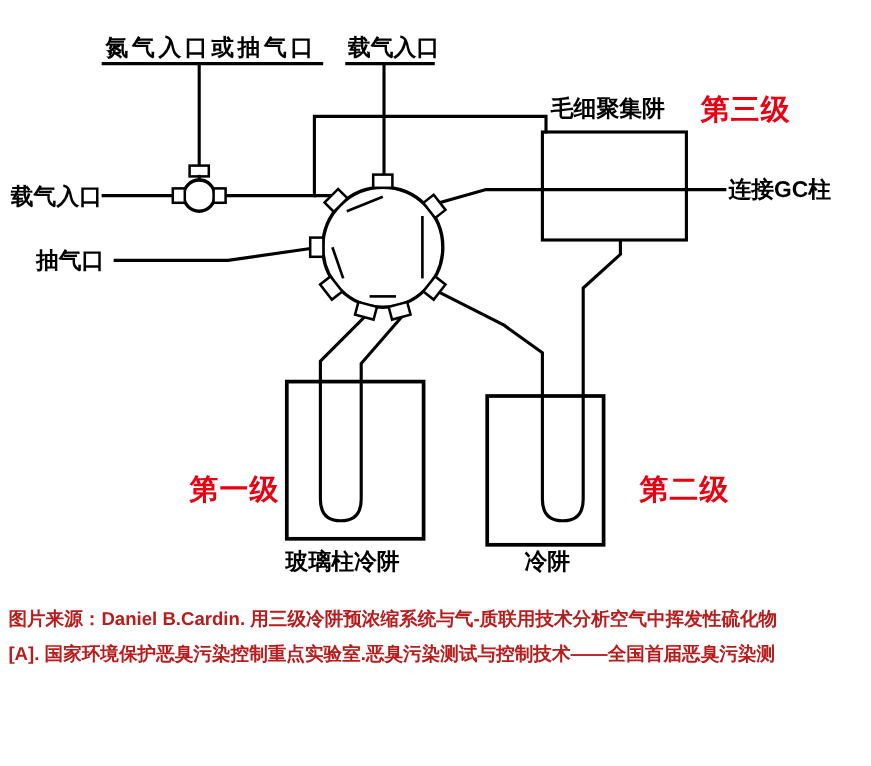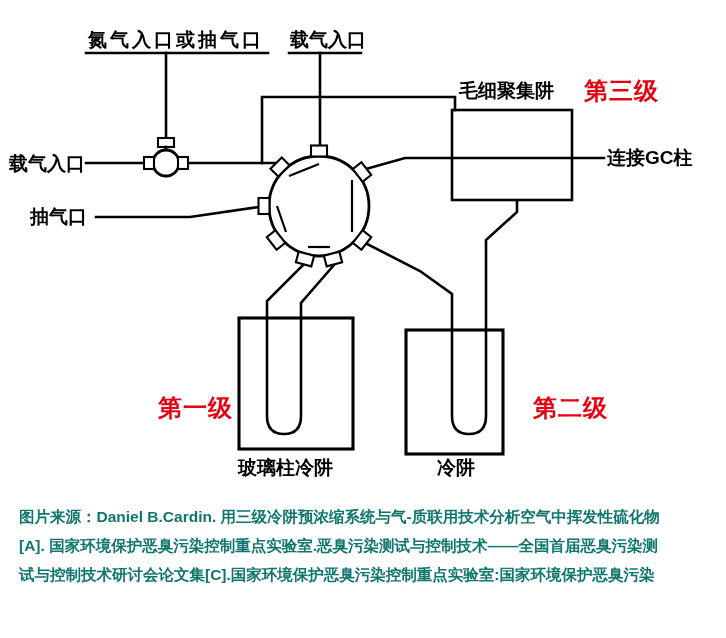--- a/index.html
+++ b/index.html
@@ -12,22 +12,22 @@
   .box{stroke:#000;stroke-width:3.1;fill:none;}
   .thinbox{stroke:#000;stroke-width:2.6;fill:none;}
   .port{stroke:#000;stroke-width:2.1;fill:#ffffff;}
   .rotor{stroke:#000;stroke-width:2.2;fill:none;}
   .valvebody{stroke:#000;stroke-width:2.8;fill:#ffffff;}
   text{font-family:"Liberation Sans","DejaVu Sans",sans-serif;font-weight:700;fill:#000;}
   .lbl{font-size:19px;}
   .lbl-sp{letter-spacing:3px;}
   .stage{font-size:24px;fill:#e60012;letter-spacing:1px;}
   .caption{
-    position:absolute;left:12px;top:499px;width:700px;padding:4px 7px 0 7px;
-    box-sizing:border-box;color:#0f766e;font-weight:700;font-size:15.5px;line-height:28.8px;
+    position:absolute;left:0;top:499px;width:700px;padding:4px 7px 0 7px;
+    box-sizing:border-box;color:#b91c1c;font-weight:700;font-size:15.5px;line-height:28.8px;
   }
 </style>
 </head>
 <body>
 
 <div class="page">
 
   <svg width="726" height="497" viewBox="0 0 726 497">
 
     <path class="tube" d="M86,53 H268"></path>
@@ -78,16 +78,15 @@
     <text class="lbl" x="607" y="164">连接GC柱</text>
     <text class="stage" x="158" y="416">第一级</text>
     <text class="stage" x="533" y="416">第二级</text>
     <text class="lbl" x="238" y="474">玻璃柱冷阱</text>
     <text class="lbl" x="437" y="474">冷阱</text>
   </svg>
 
   <div class="caption">
     <div>图片来源：Daniel B.Cardin. 用三级冷阱预浓缩系统与气-质联用技术分析空气中挥发性硫化物</div>
     <div>[A]. 国家环境保护恶臭污染控制重点实验室.恶臭污染测试与控制技术——全国首届恶臭污染测</div>
-    <div>试与控制技术研讨会论文集[C].国家环境保护恶臭污染控制重点实验室:国家环境保护恶臭污染</div>
   </div>
 
 </div>
 
 </body></html>

